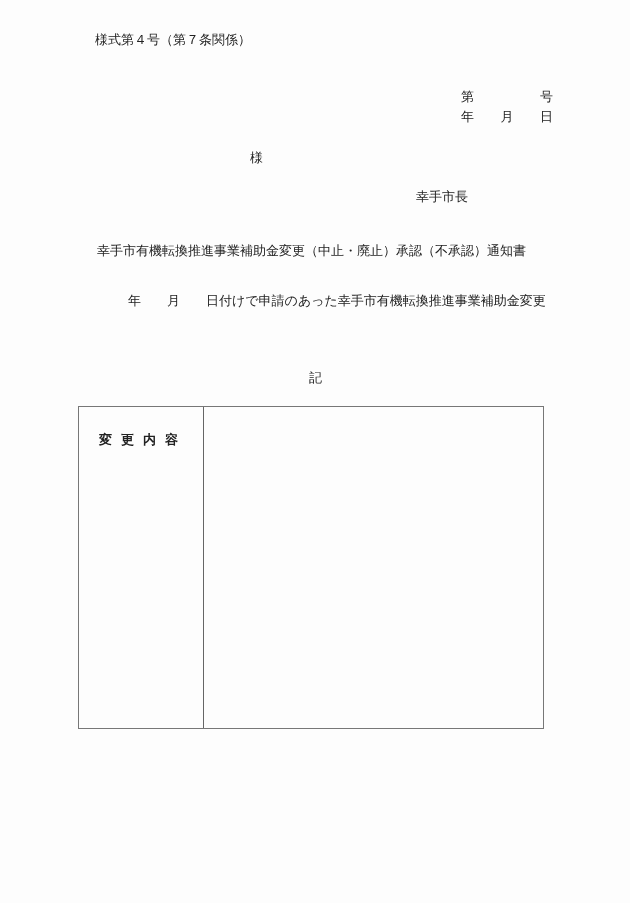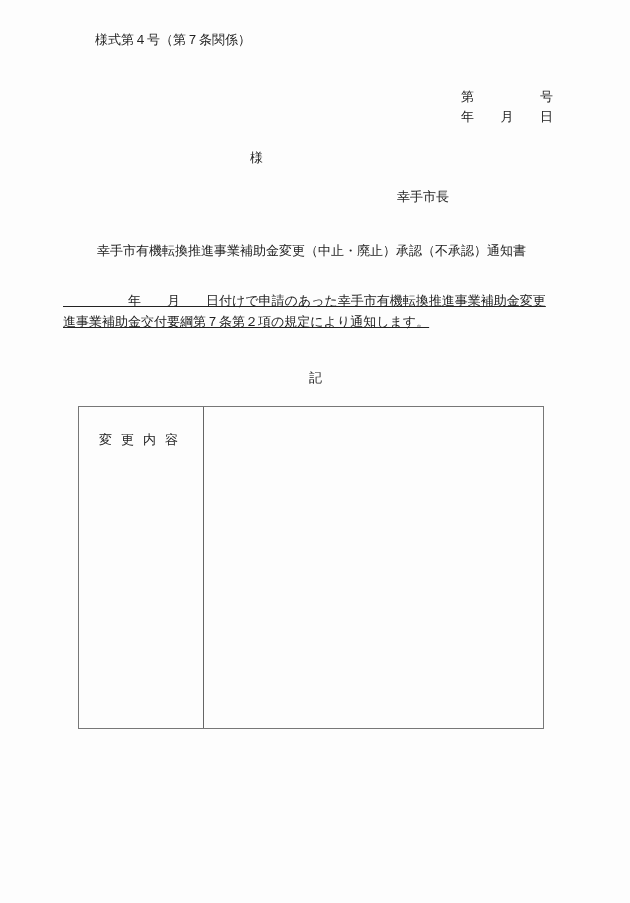--- a/index.html
+++ b/index.html
@@ -7,32 +7,32 @@
     width: 630px; height: 903px; background: #fdfdfd; position: relative;
     font-family: "DejaVu Serif", "Liberation Serif", serif;
     color: #222; font-size: 13px; overflow: hidden;
   }
   .abs { position: absolute; white-space: nowrap; line-height: 16px; }
   .form-no { left: 63px; top: 32px; margin-left: 32px; }
   .doc-no { left: 461px; top: 89px; width: 92px; }
   .doc-date { left: 461px; top: 109px; width: 92px; }
   .row3 { display: flex; justify-content: space-between; }
   .addressee { left: 250px; top: 150px; }
-  .issuer { left: 397px; top: 189px; }
+  .issuer { left: 416px; top: 189px; }
   .title { left: 97px; top: 243px; }
   .body { left: 63px; top: 290px; width: 510px; white-space: normal; line-height: 21px; }
-  .body p { margin: 0; white-space: nowrap; text-decoration: underline; }
+  .body p { margin: 0; white-space: nowrap; }
   .ki { left: 309px; top: 370px; }
   .table {
     position: absolute; left: 78px; top: 406px; width: 464px; height: 321px;
     border: 1.5px solid #777; display: flex;
   }
   .table .label-cell {
     width: 125px; border-right: 1.5px solid #666; box-sizing: border-box;
-    padding-top: 24px; padding-left: 20px; letter-spacing: 9px;
+    padding-top: 24px; padding-left: 20px; letter-spacing: 9px; font-weight: bold;
   }
   .table .value-cell { flex: 1; }
 </style>
 </head>
 <body>
 
 <div class="abs form-no">様式第４号（第７条関係）</div>
 
 <div class="abs doc-no row3">
   <span>第</span>
@@ -50,21 +50,20 @@
   <span></span>
   <span>様</span>
 </div>
 
 <div class="abs issuer">幸手市長</div>
 
 <div class="abs title">幸手市有機転換推進事業補助金変更（中止・廃止）承認（不承認）通知書</div>
 
 <div class="abs body">
   <p>　　　　　年　　月　　日付けで申請のあった幸手市有機転換推進事業補助金変更</p>
-  <p>進事業補助金交付要綱第７条第２項の規定により通知します。</p>
 </div>
 
 <div class="abs ki">記</div>
 
 <div class="table">
   <div class="label-cell">変更内容</div>
   <div class="value-cell"></div>
 </div>
 
 </body></html>

